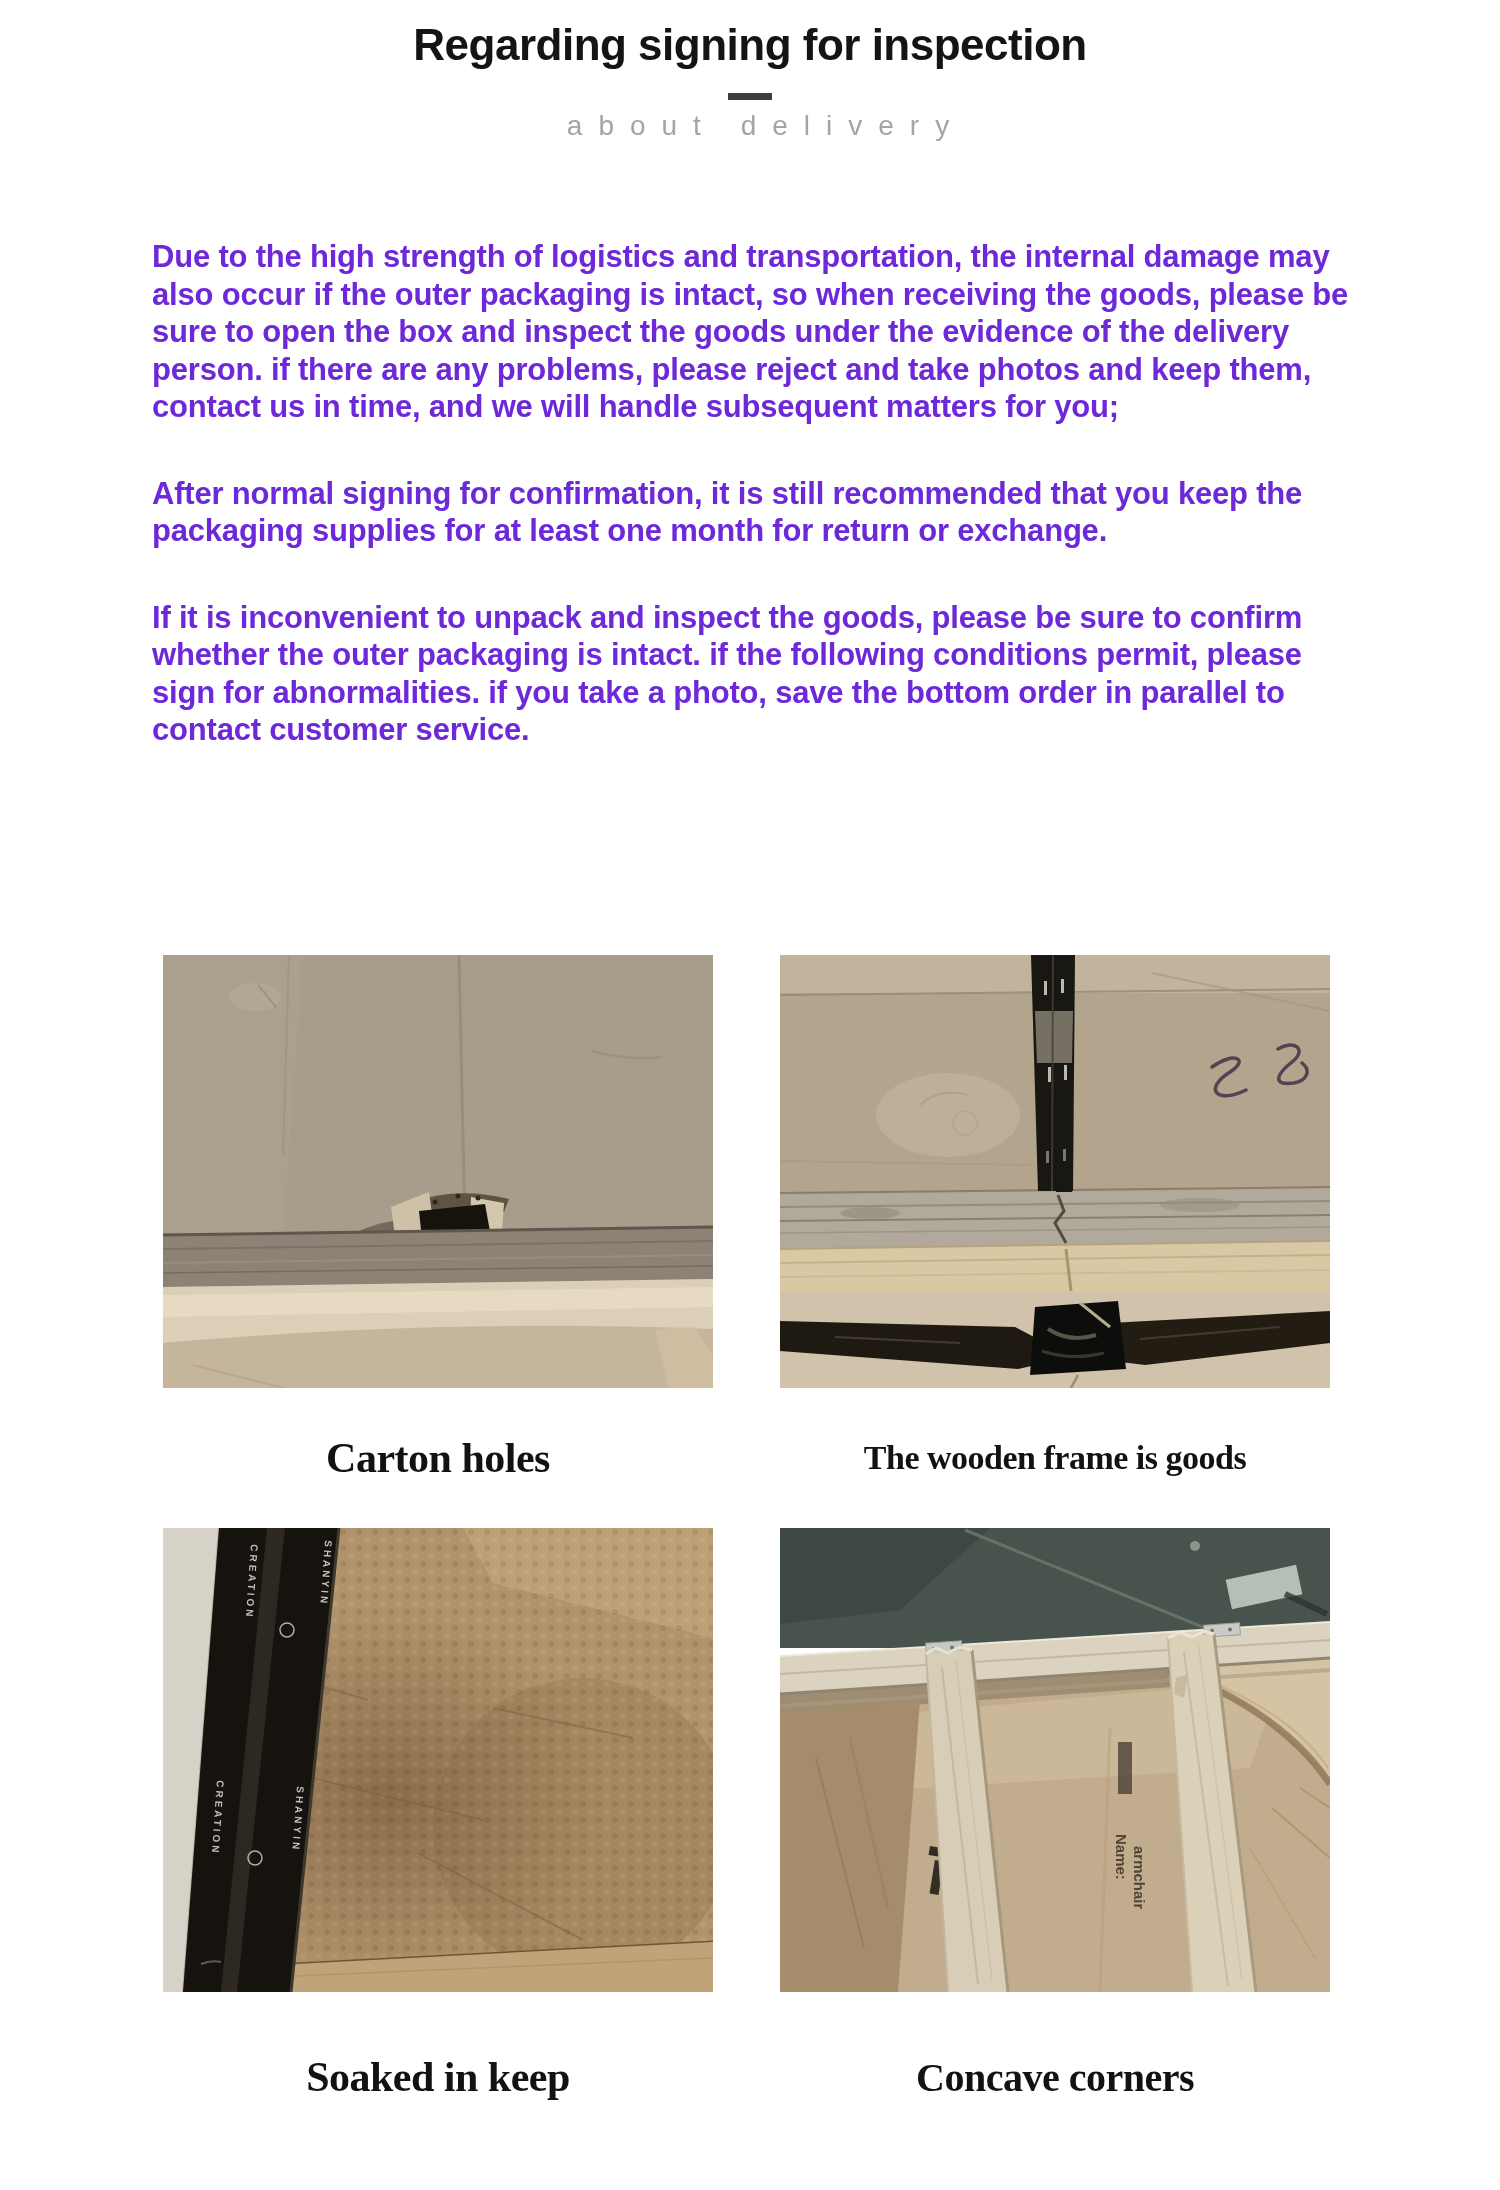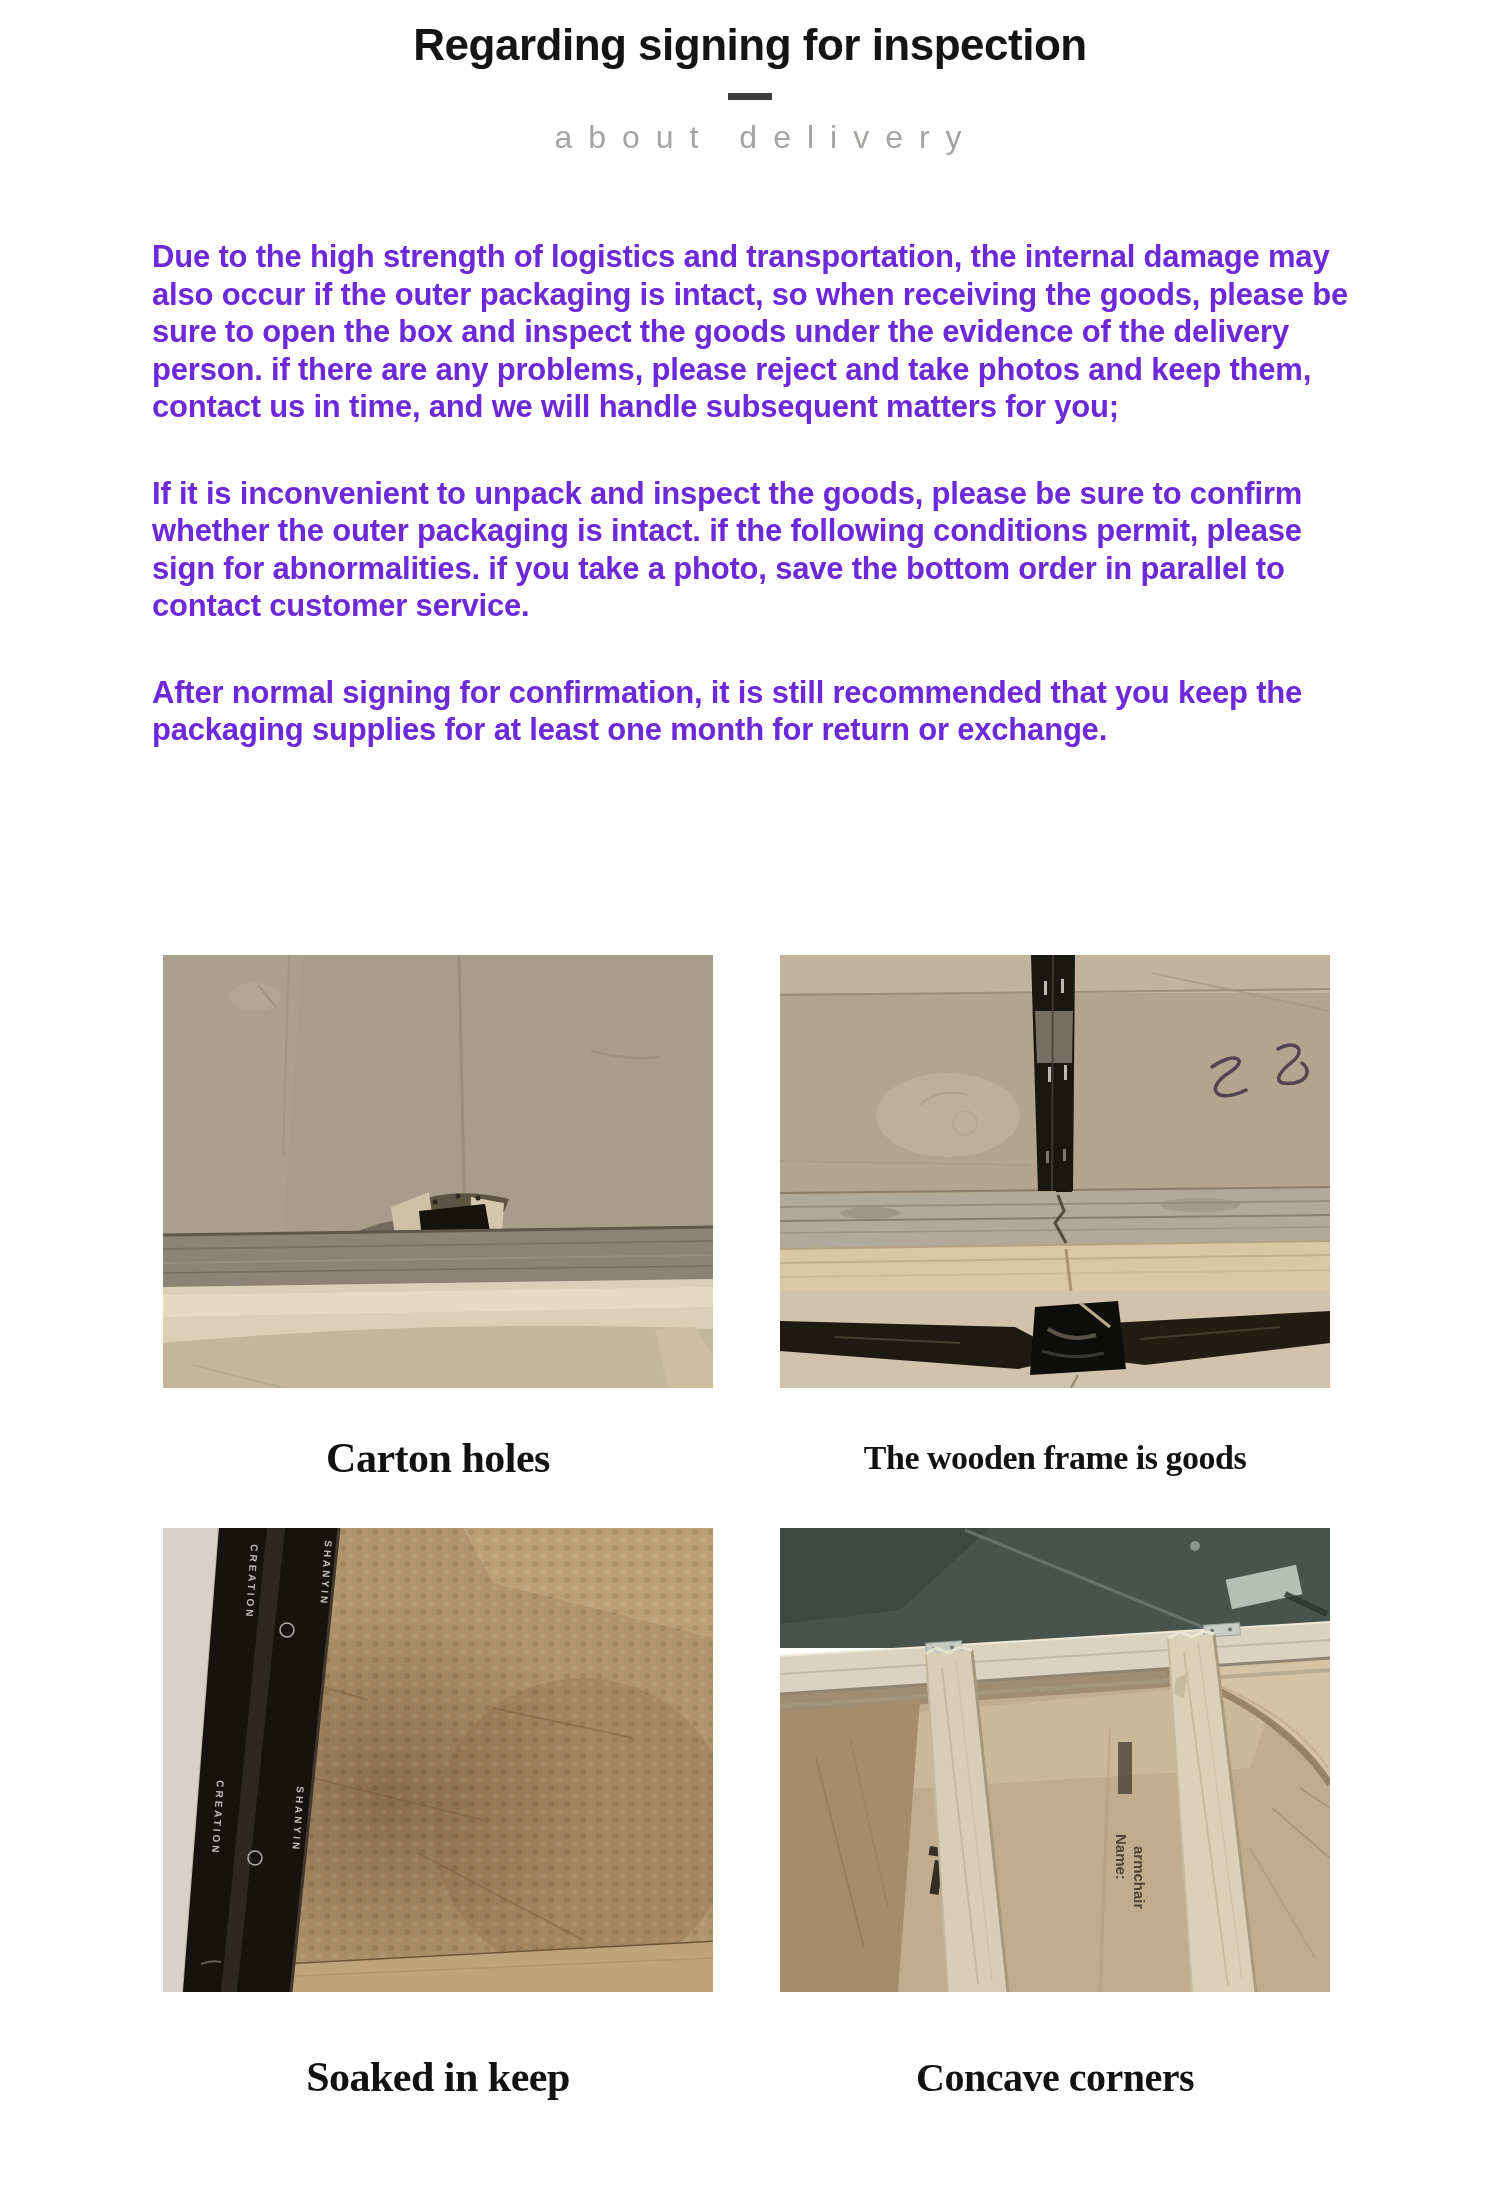--- a/index.html
+++ b/index.html
@@ -13,22 +13,22 @@
   .title {
     margin: 0; padding-top: 20px;
     font-size: 44px; line-height: 1.15; font-weight: 700;
     color: #141414; letter-spacing: -0.5px;
   }
   .title-divider {
     width: 44px; height: 7px; background: #3d3d3d;
     margin: 22px auto 0 auto;
   }
   .subtitle {
-    margin-top: 19px;
-    font-size: 32px; font-weight: 400;
+    margin-top: 10px;
+    font-size: 28px; font-weight: 400;
     color: #a6a4a1; letter-spacing: 16px; padding-left: 32px;
   }
   .paragraphs {
     position: absolute; left: 152px; top: 238px; width: 1218px;
   }
   .paragraphs p {
     margin: 0 0 49px 0;
     font-size: 31px; line-height: 37.5px; font-weight: 700;
     color: #6d28d9; letter-spacing: -0.2px;
   }
@@ -58,22 +58,22 @@
 <div class="page">
 
   <header class="header">
     <h1 class="title">Regarding signing for inspection</h1>
     <div class="title-divider"></div>
     <div class="subtitle">about delivery</div>
   </header>
 
   <section class="paragraphs">
     <p>Due to the high strength of logistics and transportation, the internal damage may also occur if the outer packaging is intact, so when receiving the goods, please be sure to open the box and inspect the goods under the evidence of the delivery person. if there are any problems, please reject and take photos and keep them, contact us in time, and we will handle subsequent matters for you;</p>
+    <p>After normal signing for confirmation, it is still recommended that you keep the packaging supplies for at least one month for return or exchange.</p>
     <p>If it is inconvenient to unpack and inspect the goods, please be sure to confirm whether the outer packaging is intact. if the following conditions permit, please sign for abnormalities. if you take a photo, save the bottom order in parallel to contact customer service.</p>
-    <p>After normal signing for confirmation, it is still recommended that you keep the packaging supplies for at least one month for return or exchange.</p>
   </section>
 
   <section class="gallery">
 
     <figure class="row1">
       <svg class="photo" viewBox="0 0 550 433" preserveAspectRatio="none" aria-hidden="true">
         <g>
           <rect width="550" height="433" fill="#a89c8a"></rect>
           <path d="M0,0 L140,0 L120,278 L0,278 Z" fill="#b0a493" opacity="0.45"></path>
           <path d="M296,0 L302,276" stroke="#968a78" stroke-width="3" fill="none" opacity="0.8"></path>

